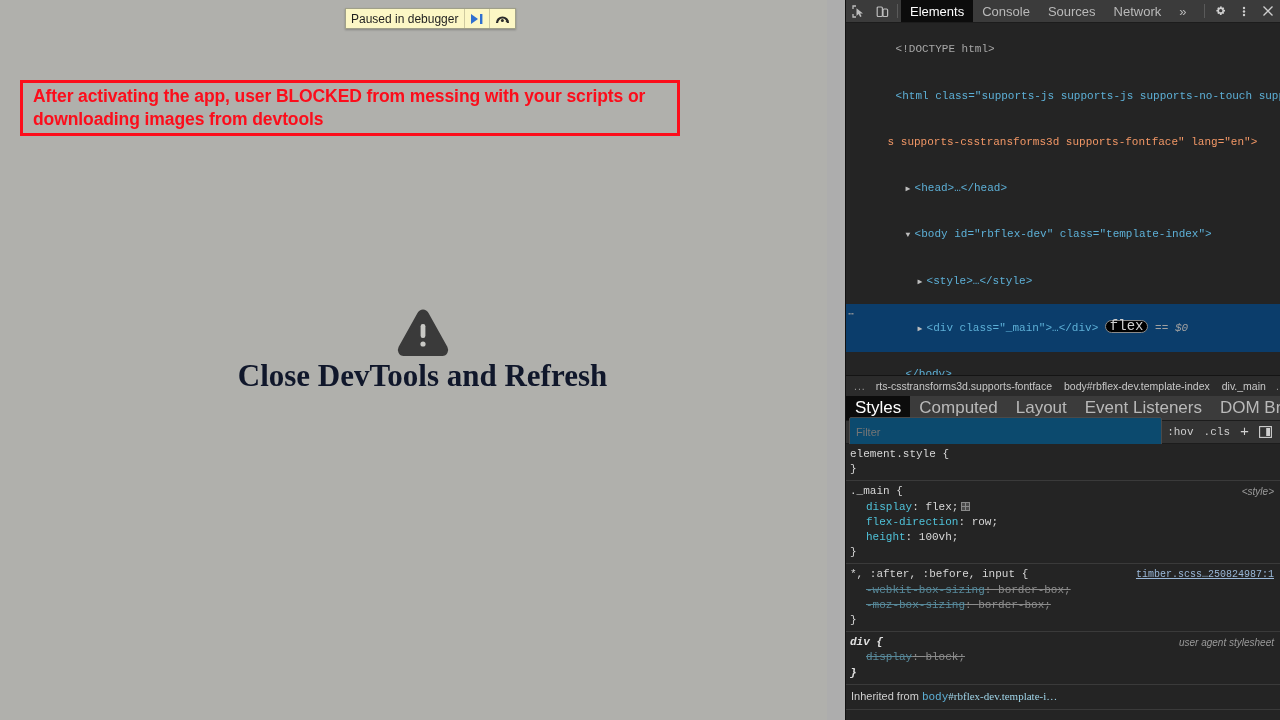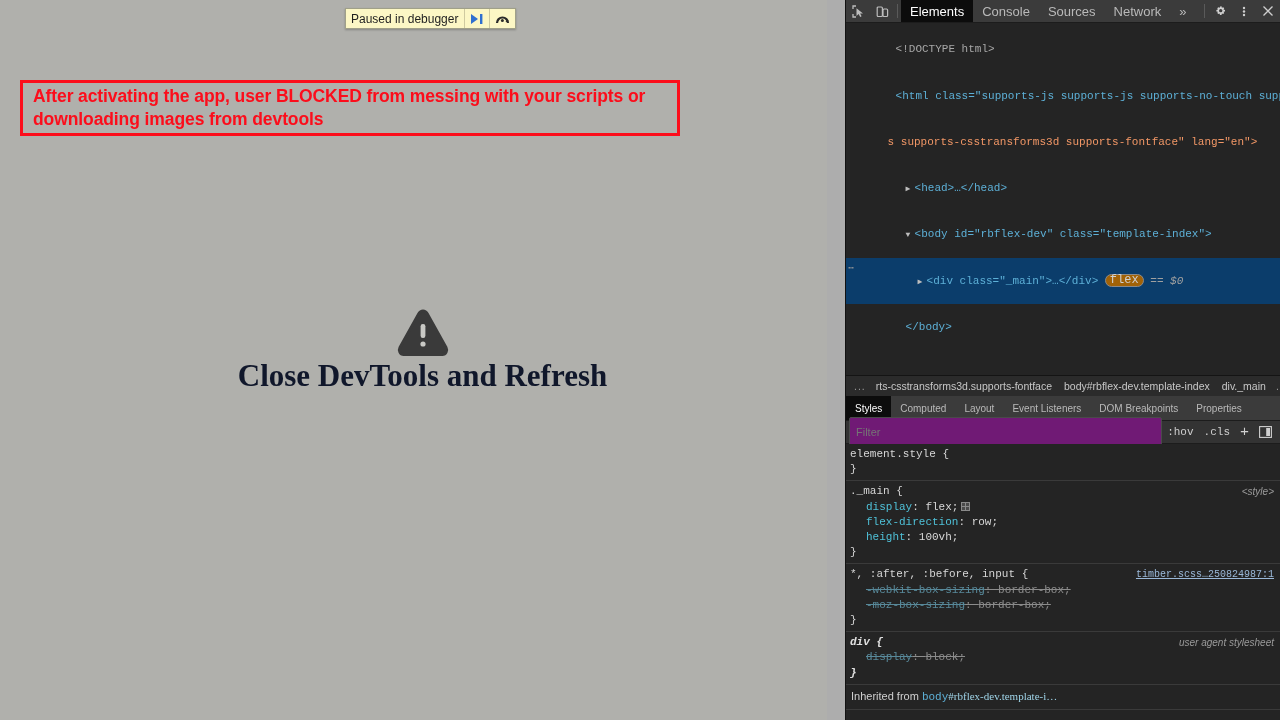--- a/index.html
+++ b/index.html
@@ -166,23 +166,23 @@
     left: 2px; top: 3px;
     color: #9a9a9a;
     font-size: 10px;
     letter-spacing: 1px;
   }
   .flex-badge {
     display: inline-block;
     border: 1px solid #8a8a8a;
     border-radius: 7px;
     padding: 0 4px;
-    font-size: 12px;
+    font-size: 14px;
     color: #d0d0d0;
-    background: #a16207;
+    background: #000000;
     line-height: 11px;
     vertical-align: 1px;
   }
   .dollar { color: #a0a0a0; font-style: italic; }
 
   
   #breadcrumb {
     flex: 0 0 auto;
     height: 20px;
     background: #2b2b2b;
@@ -201,39 +201,39 @@
   #styles-tabs {
     flex: 0 0 auto;
     height: 24px;
     background: #3b3b3b;
     display: flex; align-items: stretch;
     border-bottom: 1px solid #1c1c1c;
   }
   .st-tab {
     padding: 0 9px;
     display: flex; align-items: center;
-    font-size: 10px;
+    font-size: 17px;
     color: #b9b9b9;
     white-space: nowrap;
   }
   .st-tab.active { background: #0c0c0c; color: #fff; }
 
   
   #filter-row {
     flex: 0 0 auto;
     height: 22px;
     background: #333333;
     display: flex; align-items: center;
     border-bottom: 1px solid #1c1c1c;
     padding: 0 3px;
   }
   #filter-input {
     flex: 1 1 auto;
     height: 31px;
-    background: #701a75;
+    background: #0c4a6e;
     border: 1px solid #4a4a4a;
     border-radius: 2px;
     color: #9a9a9a;
     font-size: 11px;
     padding: 0 6px;
     line-height: 17px;
     box-sizing: border-box;
     font-family: "Liberation Sans", sans-serif;
   }
   .fbtn {
@@ -395,20 +395,23 @@
     </div>
     <div class="node-line" style="padding-left:2px">
       <span class="val">s supports-csstransforms3d supports-fontface" lang="en"&gt;</span>
     </div>
     <div class="node-line" style="padding-left:20px">
       <span class="arrow">▶</span><span class="tag">&lt;head&gt;…&lt;/head&gt;</span>
     </div>
     <div class="node-line" style="padding-left:20px">
       <span class="arrow">▼</span><span class="tag">&lt;body id="rbflex-dev" class="template-index"&gt;</span>
     </div>
+    <div class="node-line" style="padding-left:32px">
+      <span class="arrow">▶</span><span class="tag">&lt;style&gt;…&lt;/style&gt;</span>
+    </div>
     <div class="node-line selected" style="padding-left:32px">
       <span class="ellip-badge">⋯</span><span class="arrow">▶</span><span class="tag">&lt;div class="_main"&gt;…&lt;/div&gt;</span> <span class="flex-badge">flex</span> <span class="dollar">== $0</span>
     </div>
     <div class="node-line" style="padding-left:20px">
       <span class="tag">&lt;/body&gt;</span>
     </div>
 
   </div>
 
   <div id="breadcrumb">

